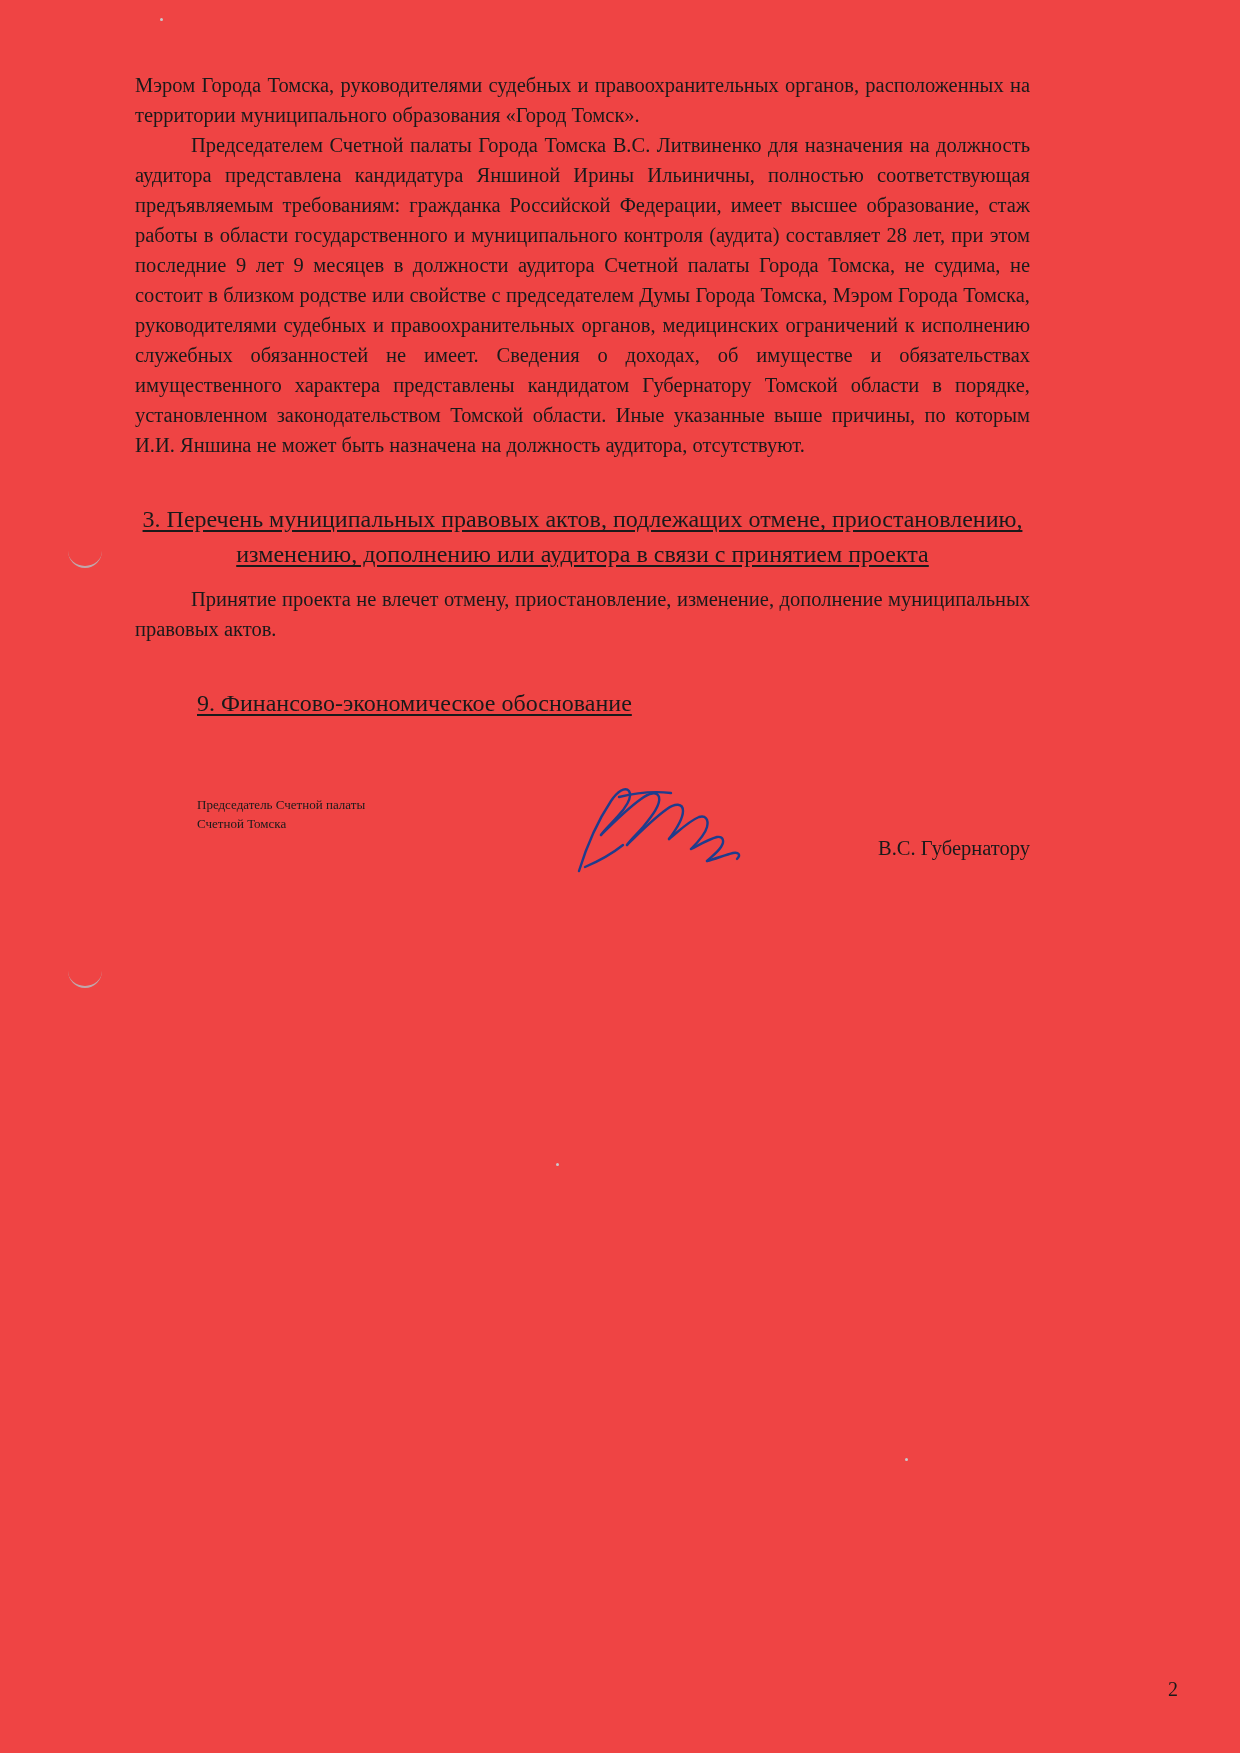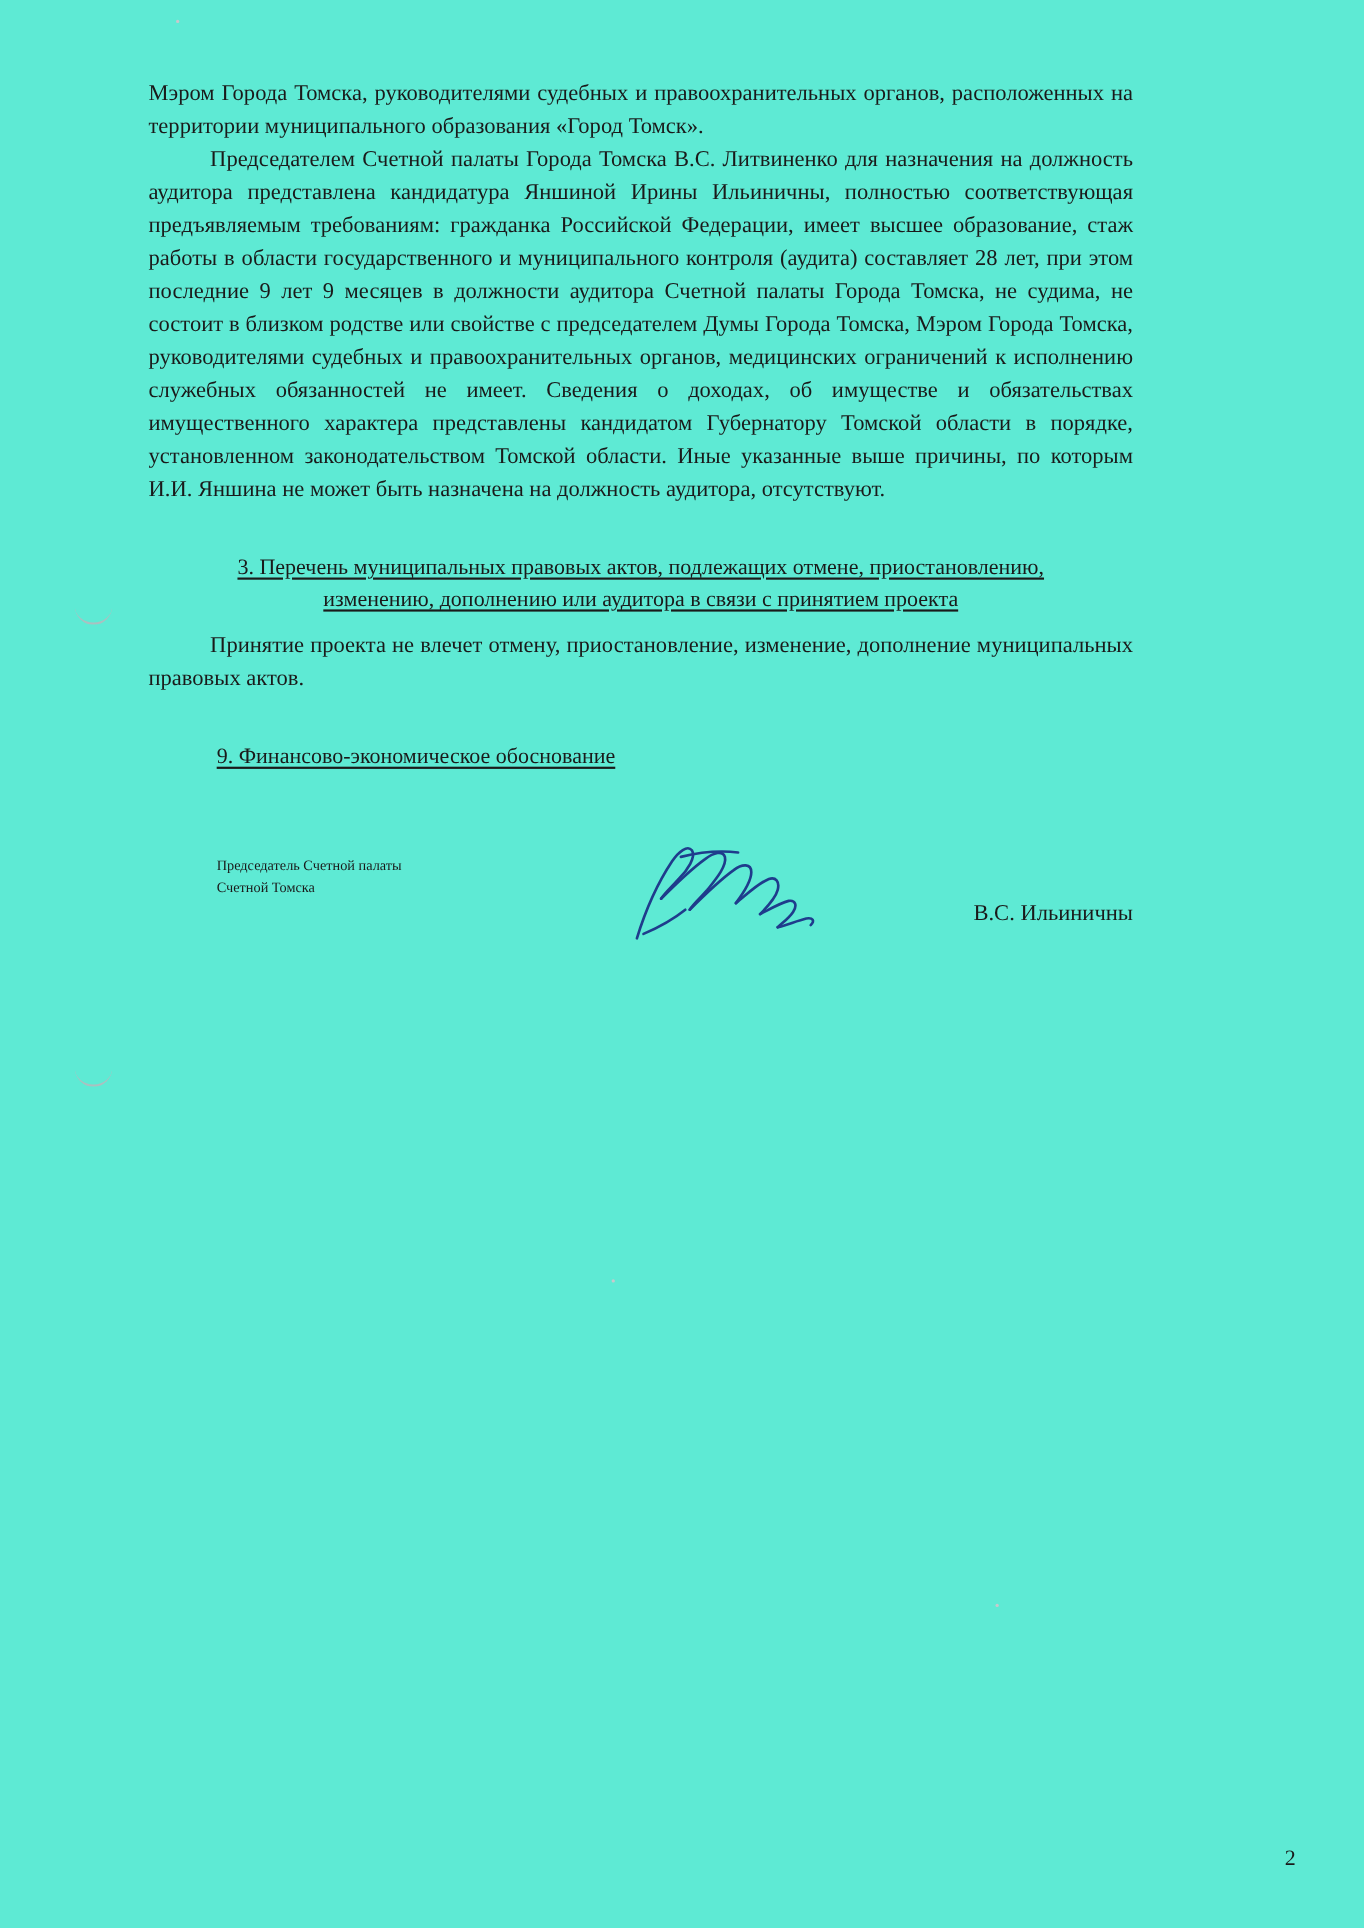--- a/index.html
+++ b/index.html
@@ -13,21 +13,21 @@
     position: relative;
     font-family: "Liberation Serif", serif;
     color: #111111;
     overflow: hidden;
   }
   .page {
     position: absolute;
     left: 0; top: 0;
     width: 1240px;
     height: 1753px;
-    background: #5eead4;
+    background: #ef4444;
   }
   .content {
     position: absolute;
     left: 135px;
     top: 70px;
     width: 895px;
   }
   p.body-par {
     margin: 0 0 0 0;
     font-size: 20.5px;
@@ -35,21 +35,21 @@
     text-align: justify;
     text-align-last: left;
     text-indent: 0;
     color: #1a1a1a;
   }
   p.indented {
     text-indent: 56px;
   }
   .section-heading {
     margin-top: 42px;
-    font-size: 20px;
+    font-size: 24px;
     line-height: 1.45;
     text-align: center;
     text-decoration: underline;
     text-underline-offset: 3px;
     color: #1a1a1a;
   }
   .section-heading.left-ind {
     text-align: left;
     padding-left: 62px;
   }
@@ -158,19 +158,19 @@
           <path d="M36 60 C 48 48, 62 34, 76 24 C 84 18, 92 16, 94 22 C 96 30, 86 42, 78 52 C 72 59, 66 64, 62 70"></path>
           <path d="M62 70 C 74 58, 88 44, 102 34 C 110 28, 118 28, 118 36 C 118 45, 110 56, 104 64"></path>
           <path d="M104 64 C 114 56, 124 46, 134 42 C 140 40, 144 44, 142 52 C 140 60, 132 68, 126 74"></path>
           <path d="M126 74 C 134 70, 144 64, 152 62 C 158 61, 160 66, 156 72 C 152 78, 146 82, 142 86"></path>
           <path d="M142 86 C 150 84, 160 80, 168 78 C 174 77, 176 80, 172 84"></path>
           <path d="M54 22 C 70 18, 90 16, 106 18"></path>
           <path d="M20 92 C 34 86, 48 78, 58 70"></path>
         </g>
       </svg>
 
-      <div class="sig-right">В.С. Ильиничны</div>
+      <div class="sig-right">В.С. Губернатору</div>
     </div>
 
   </div>
 
   <div class="page-number">2</div>
 </div>
 
 </body></html>

